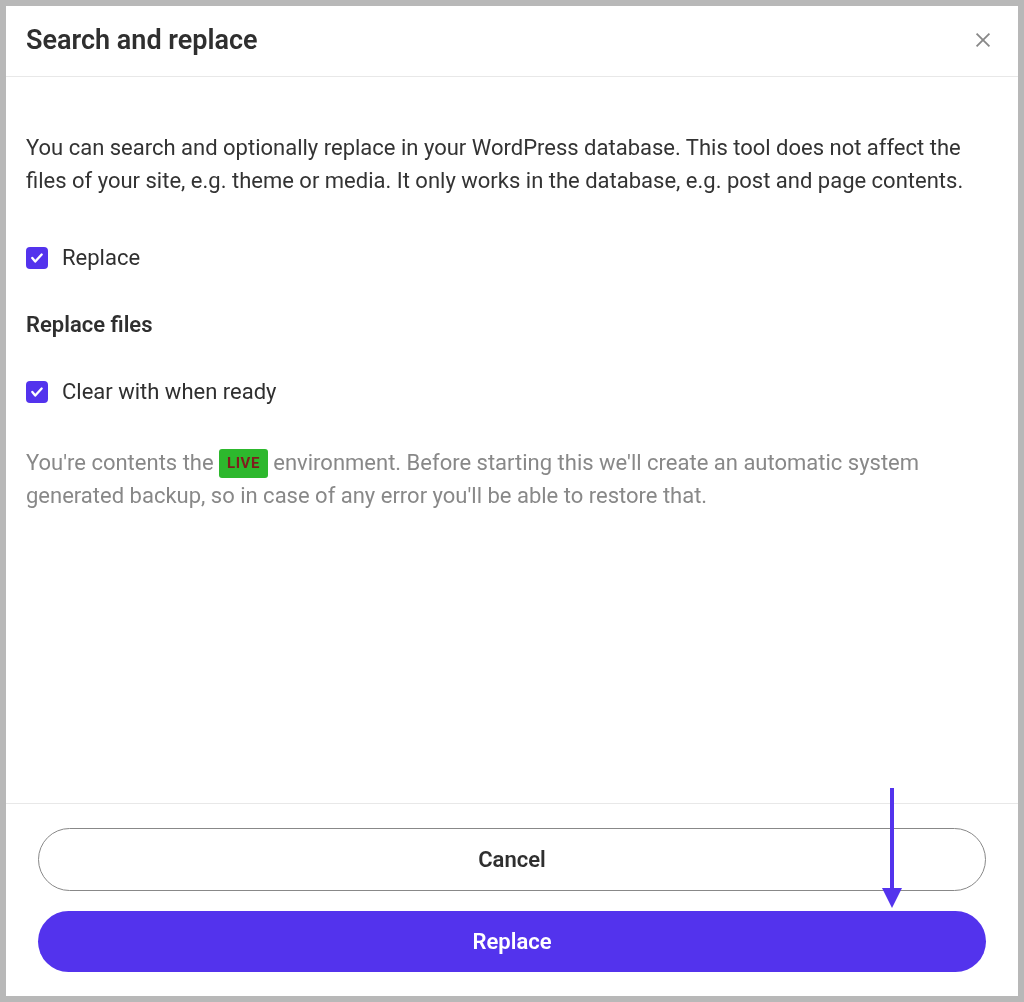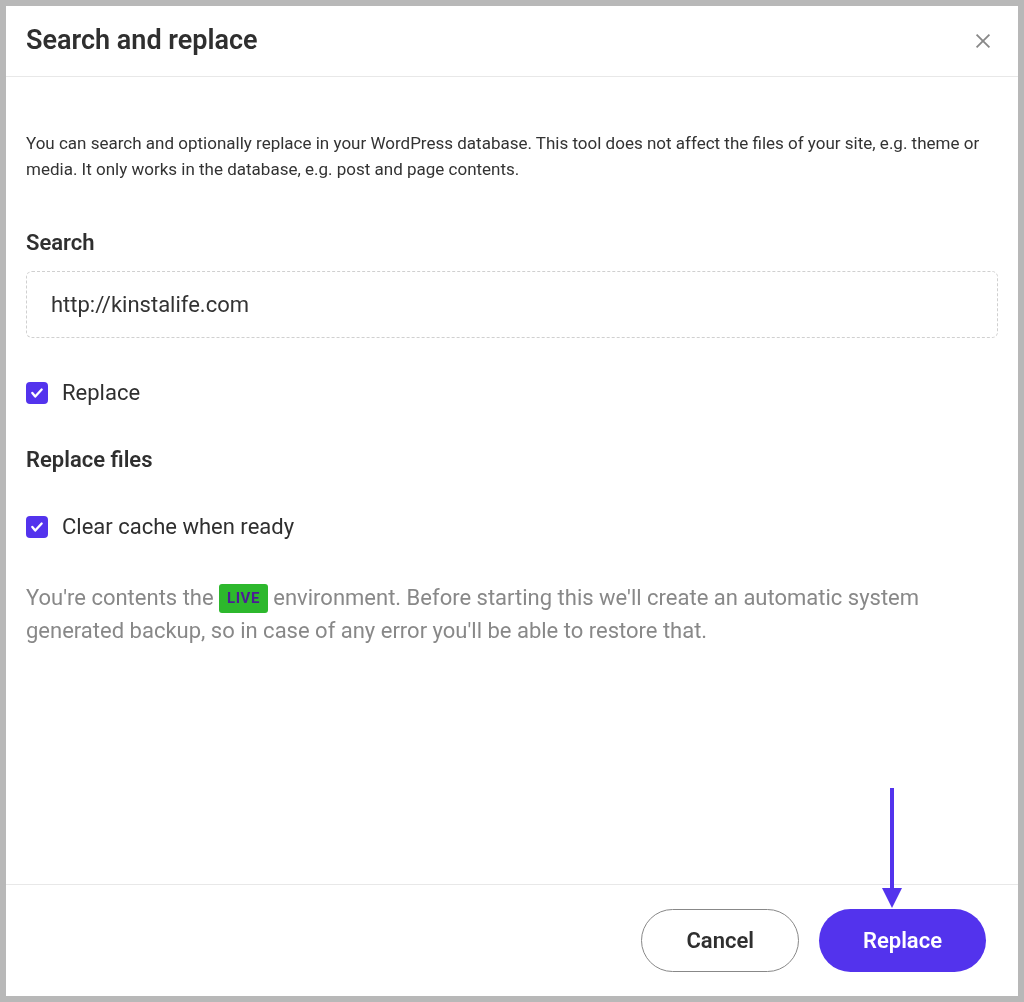--- a/index.html
+++ b/index.html
@@ -18,21 +18,21 @@
       background: #ffffff;
       width: 100%;
       height: 100%;
       display: flex;
       flex-direction: column;
       position: relative;
     }
     .modal-header {
       display: flex;
       justify-content: space-between;
-      align-items: flex-end;
+      align-items: center;
       padding: 18px 20px 20px 20px;
       border-bottom: 1px solid #e8e8e8;
     }
     .modal-title {
       font-size: 27px;
       font-weight: 600;
       color: #2f2f2f;
     }
     .close-btn {
       background: none;
@@ -47,21 +47,21 @@
     .close-btn svg {
       width: 22px;
       height: 22px;
     }
     .modal-body {
       padding: 54px 20px 20px 20px;
       flex: 1;
       overflow-y: auto;
     }
     .description {
-      font-size: 17px;
+      font-size: 22px;
       color: #333;
       line-height: 1.5;
       margin-bottom: 48px;
     }
     .form-group {
       margin-bottom: 42px;
     }
     .form-label {
       display: block;
       font-size: 22px;
@@ -109,34 +109,35 @@
     }
     .warning-text {
       font-size: 22px;
       color: #888;
       line-height: 1.5;
       margin-top: 6px;
     }
     .live-badge {
       display: inline-block;
       background: #2db82d;
-      color: #4c1d95;
+      color: #7f1d1d;
       font-size: 15px;
       font-weight: 700;
       padding: 3px 8px;
       border-radius: 3px;
       vertical-align: 2px;
       letter-spacing: 0.5px;
     }
     .modal-footer {
       border-top: 1px solid #e8e8e8;
       padding: 24px 32px;
       display: flex;
       justify-content: flex-end;
       gap: 20px;
+      flex-direction: column;
     }
     .btn {
       padding: 18px 44px;
       font-size: 22px;
       font-weight: 600;
       border-radius: 999px;
       cursor: pointer;
       font-family: inherit;
     }
     .btn-secondary {
@@ -167,45 +168,41 @@
       <svg viewBox="0 0 24 24" fill="none" stroke="currentColor" stroke-width="2">
         <line x1="5" y1="5" x2="19" y2="19"></line>
         <line x1="19" y1="5" x2="5" y2="19"></line>
       </svg>
     </button>
   </div>
 
   <div class="modal-body">
     <p class="description">You can search and optionally replace in your WordPress database. This tool does not affect the files of your site, e.g. theme or media. It only works in the database, e.g. post and page contents.</p>
 
-    <div class="form-group">
-      <label class="form-label">Search</label>
-      <input type="text" class="form-input" value="http://kinstalife.com" style="">
-    </div>
 
     <div class="checkbox-row">
       <div class="checkbox">
         <svg viewBox="0 0 24 24" fill="none" stroke="#fff" stroke-width="4" stroke-linecap="round" stroke-linejoin="round">
           <polyline points="4 12 9 18 20 6"></polyline>
         </svg>
       </div>
       <span class="checkbox-label">Replace</span>
     </div>
 
     <div class="form-group">
       <label class="form-label">Replace files</label>
     </div>
 
     <div class="checkbox-row">
       <div class="checkbox">
         <svg viewBox="0 0 24 24" fill="none" stroke="#fff" stroke-width="4" stroke-linecap="round" stroke-linejoin="round">
           <polyline points="4 12 9 18 20 6"></polyline>
         </svg>
       </div>
-      <span class="checkbox-label">Clear cache when ready</span>
+      <span class="checkbox-label">Clear with when ready</span>
     </div>
 
     <p class="warning-text">
       <span>You're contents the </span><span class="live-badge">LIVE</span><span> environment. Before starting this we'll create an automatic system generated backup, so in case of any error you'll be able to restore that.</span>
     </p>
   </div>
 
   <div class="modal-footer">
     <button class="btn btn-secondary">Cancel</button>
     <button class="btn btn-primary">Replace</button>

